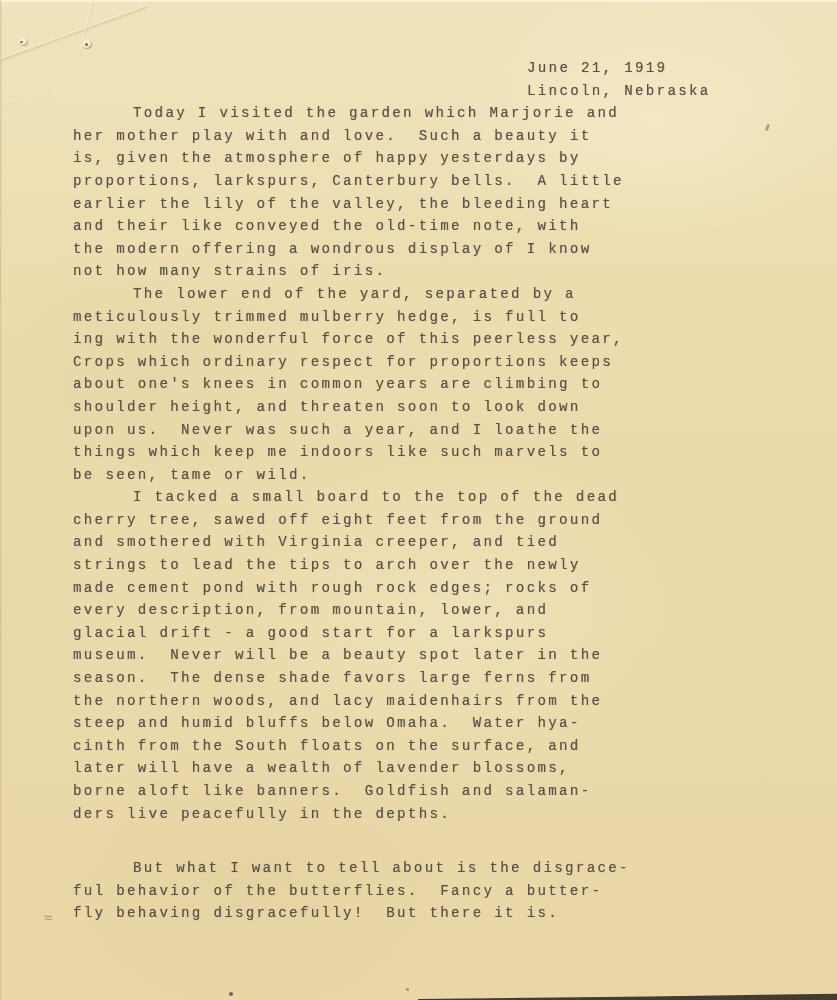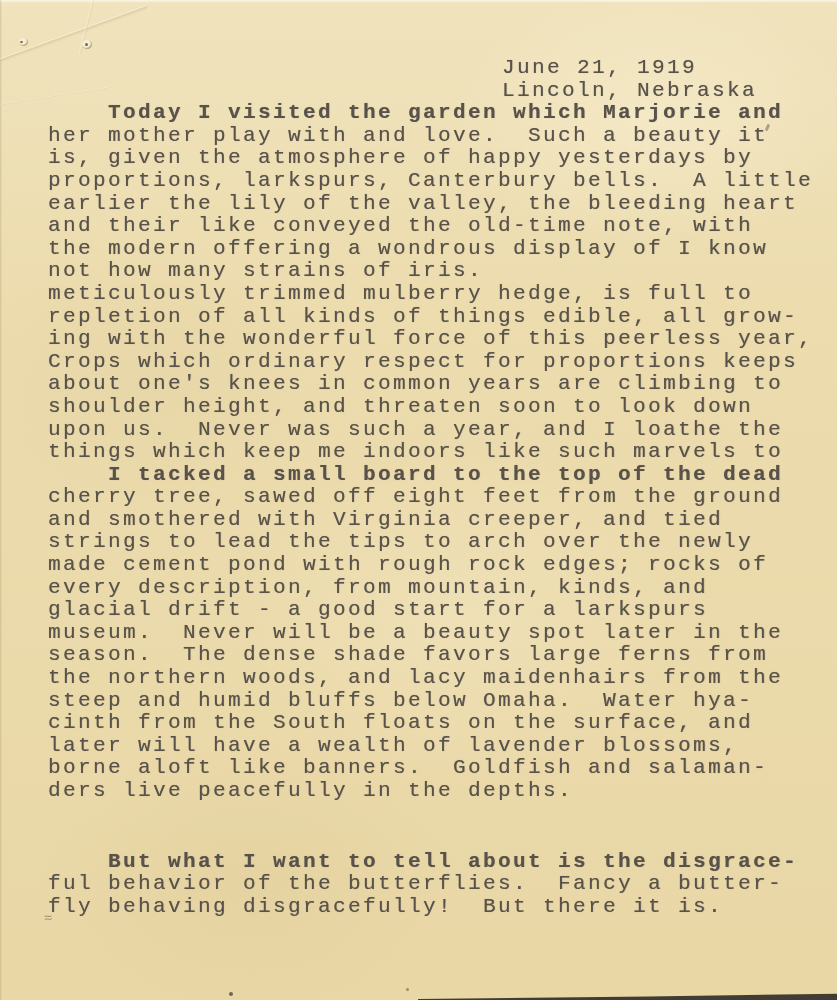--- a/index.html
+++ b/index.html
@@ -88,30 +88,30 @@
   }
   
   .scan-edge {
     position: absolute; left: 418px; right: 0; bottom: 0; height: 9px;
     background: var(--scan-edge);
     clip-path: polygon(0 88%, 55% 62%, 100% 30%, 100% 100%, 0 100%);
     opacity: 0.92;
   }
   
   .content {
-    position: absolute; top: 57px; left: 48px; width: 760px;
+    position: absolute; top: 57px; left: 73px; width: 760px;
     color: var(--ink);
-    font-size: 21px;
+    font-size: 14px;
     line-height: 22.6px;
     letter-spacing: 2.4px;
     text-shadow: 0.3px 0.4px 0.7px rgba(88,82,74,0.55);
   }
   .line { white-space: pre; height: 22.6px; }
-  .para .line.first { text-indent: 60px; font-weight: bold; }
-  .para.gap-before { margin-top: 48px; }
+  .para .line.first { text-indent: 60px; }
+  .para.gap-before { margin-top: 32px; }
   .dateblock { margin-left: 454px; }
 </style>
 </head>
 <body>
 
 <div class="page">
   <div class="top-edge"></div>
   <div class="left-edge"></div>
   <div class="crease-1"></div>
   <div class="crease-2"></div>
@@ -134,36 +134,37 @@
           <div class="line first">Today I visited the garden which Marjorie and</div>
           <div class="line">her mother play with and love.  Such a beauty it</div>
           <div class="line">is, given the atmosphere of happy yesterdays by</div>
           <div class="line">proportions, larkspurs, Canterbury bells.  A little</div>
           <div class="line">earlier the lily of the valley, the bleeding heart</div>
           <div class="line">and their like conveyed the old-time note, with</div>
           <div class="line">the modern offering a wondrous display of I know</div>
           <div class="line">not how many strains of iris.</div>
         </div>
         <div class="para">
+          <div class="line first">The lower end of the yard, separated by a</div>
           <div class="line">meticulously trimmed mulberry hedge, is full to</div>
-          <div class="line">repletion of all kinds of things edible, all grow-</div>
           <div class="line">ing with the wonderful force of this peerless year,</div>
           <div class="line">Crops which ordinary respect for proportions keeps</div>
           <div class="line">about one's knees in common years are climbing to</div>
           <div class="line">shoulder height, and threaten soon to look down</div>
           <div class="line">upon us.  Never was such a year, and I loathe the</div>
           <div class="line">things which keep me indoors like such marvels to</div>
+          <div class="line">be seen, tame or wild.</div>
         </div>
         <div class="para">
           <div class="line first">I tacked a small board to the top of the dead</div>
           <div class="line">cherry tree, sawed off eight feet from the ground</div>
           <div class="line">and smothered with Virginia creeper, and tied</div>
           <div class="line">strings to lead the tips to arch over the newly</div>
           <div class="line">made cement pond with rough rock edges; rocks of</div>
-          <div class="line">every description, from mountain, kinds, and</div>
+          <div class="line">every description, from mountain, lower, and</div>
           <div class="line">glacial drift - a good start for a larkspurs</div>
           <div class="line">museum.  Never will be a beauty spot later in the</div>
           <div class="line">season.  The dense shade favors large ferns from</div>
           <div class="line">the northern woods, and lacy maidenhairs from the</div>
           <div class="line">steep and humid bluffs below Omaha.  Water hya-</div>
           <div class="line">cinth from the South floats on the surface, and</div>
           <div class="line">later will have a wealth of lavender blossoms,</div>
           <div class="line">borne aloft like banners.  Goldfish and salaman-</div>
           <div class="line">ders live peacefully in the depths.</div>
         </div>

